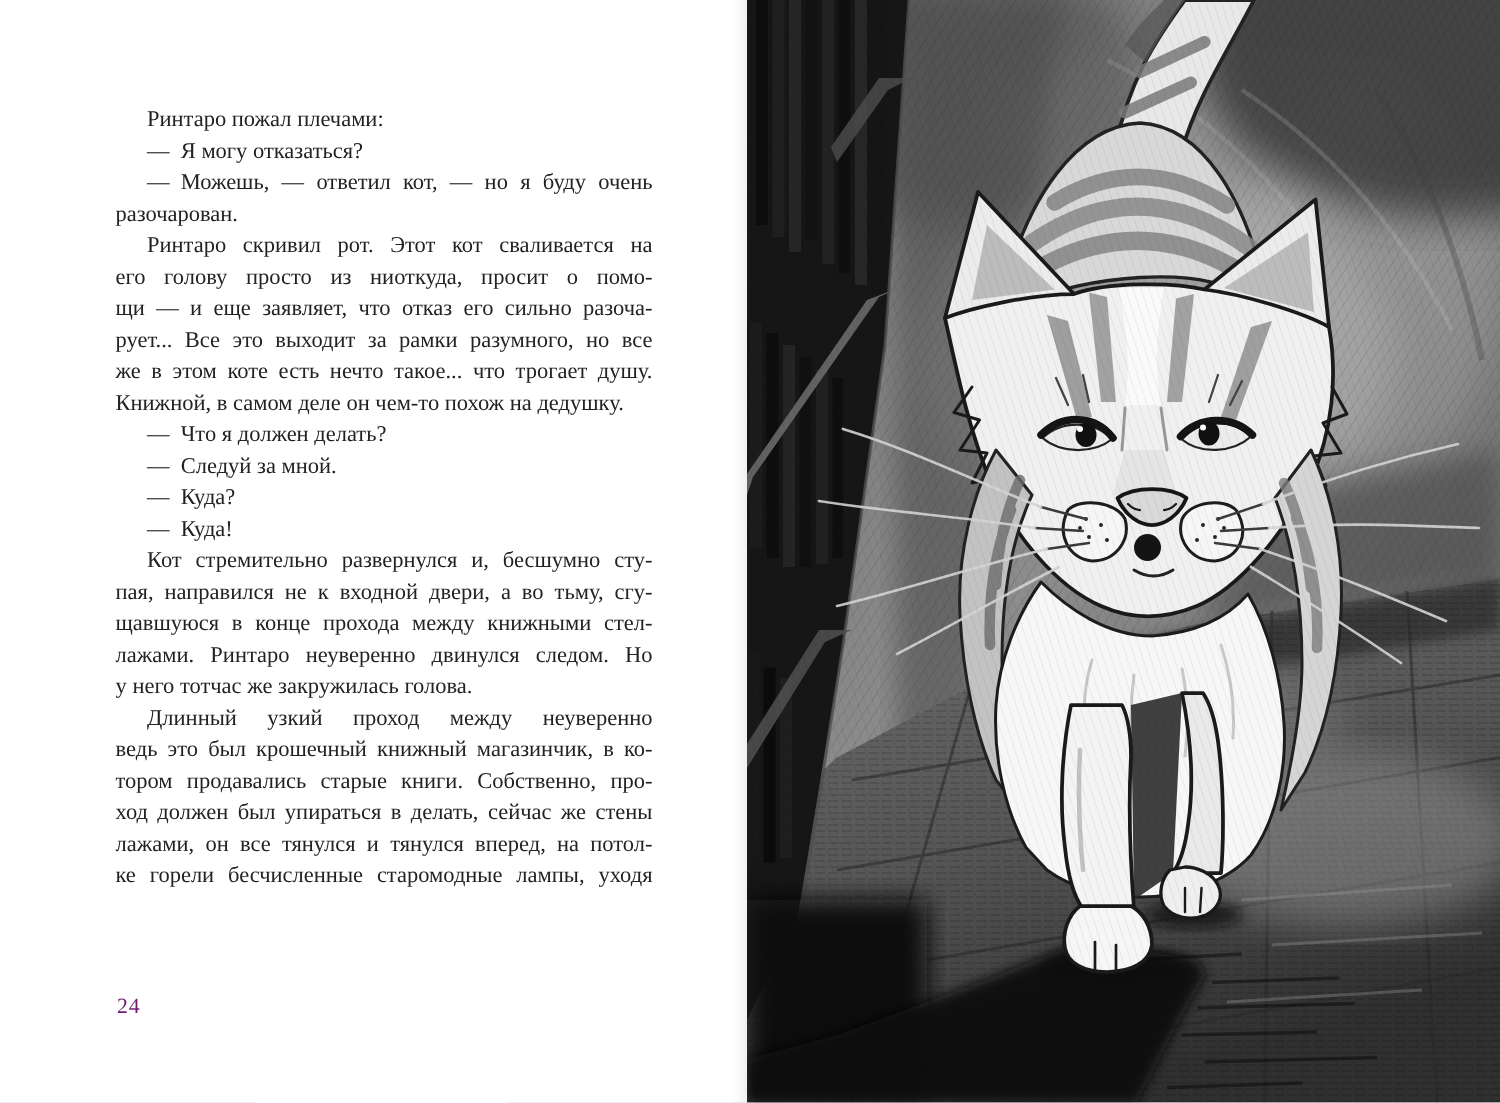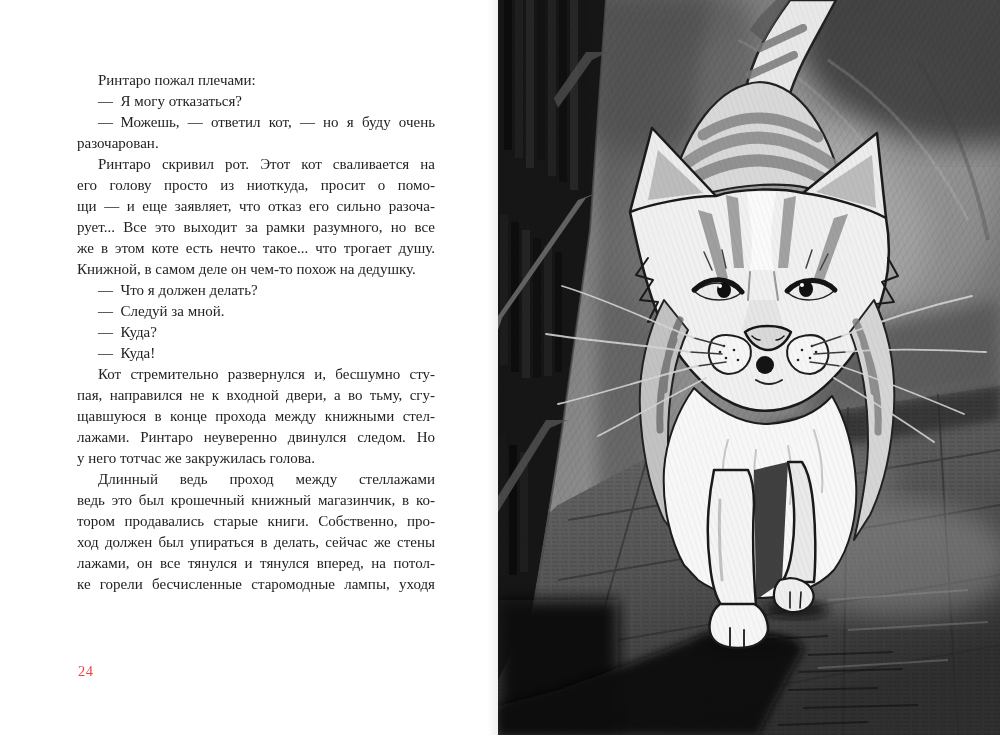--- a/index.html
+++ b/index.html
@@ -8,21 +8,21 @@
   .spread { position:relative; width:1000px; height:735px; background:#ffffff; }
 
   
   .page-left { position:absolute; left:0; top:0; width:498px; height:735px; background:#ffffff; }
   .gutter { position:absolute; right:0; top:0; width:10px; height:735px;
             background:linear-gradient(to right, rgba(0,0,0,0), rgba(0,0,0,0.06)); }
   .text-col { position:absolute; left:77px; top:70px; width:358px; color:#242220; }
   .line { font-size:15px; line-height:21px; text-align:left; }
   .line.jst { text-align:justify; text-align-last:justify; }
   .line.ind { text-indent:21px; }
-  .page-num { position:absolute; left:78px; top:663px; font-size:14.5px; color:#ef4444; letter-spacing:0.5px; }
+  .page-num { position:absolute; left:78px; top:663px; font-size:14.5px; color:#701a75; letter-spacing:0.5px; }
 
   
   .page-right { position:absolute; left:498px; top:0; width:502px; height:735px; background:#777; }
   .page-right svg { display:block; }
 </style>
 </head>
 <body>
 
 <div class="spread">
 
@@ -40,21 +40,21 @@
         <div class="line">Книжной, в самом деле он чем-то похож на дедушку.</div>
         <div class="line ind">— Что я должен делать?</div>
         <div class="line ind">— Следуй за мной.</div>
         <div class="line ind">— Куда?</div>
         <div class="line ind">— Куда!</div>
         <div class="line ind jst">Кот стремительно развернулся и, бесшумно сту-</div>
         <div class="line jst">пая, направился не к входной двери, а во тьму, сгу-</div>
         <div class="line jst">щавшуюся в конце прохода между книжными стел-</div>
         <div class="line jst">лажами. Ринтаро неуверенно двинулся следом. Но</div>
         <div class="line">у него тотчас же закружилась голова.</div>
-        <div class="line ind jst">Длинный ведь проход между стеллажами</div>
+        <div class="line ind jst">Длинный узкий проход между неуверенно</div>
         <div class="line jst">ведь это был крошечный книжный магазинчик, в ко-</div>
         <div class="line jst">тором продавались старые книги. Собственно, про-</div>
         <div class="line jst">ход должен был упираться в делать, сейчас же стены</div>
         <div class="line jst">лажами, он все тянулся и тянулся вперед, на потол-</div>
         <div class="line jst">ке горели бесчисленные старомодные лампы, уходя</div>
       </div>
     <div class="page-num">24</div>
     <div class="gutter"></div>
   </div>
 

